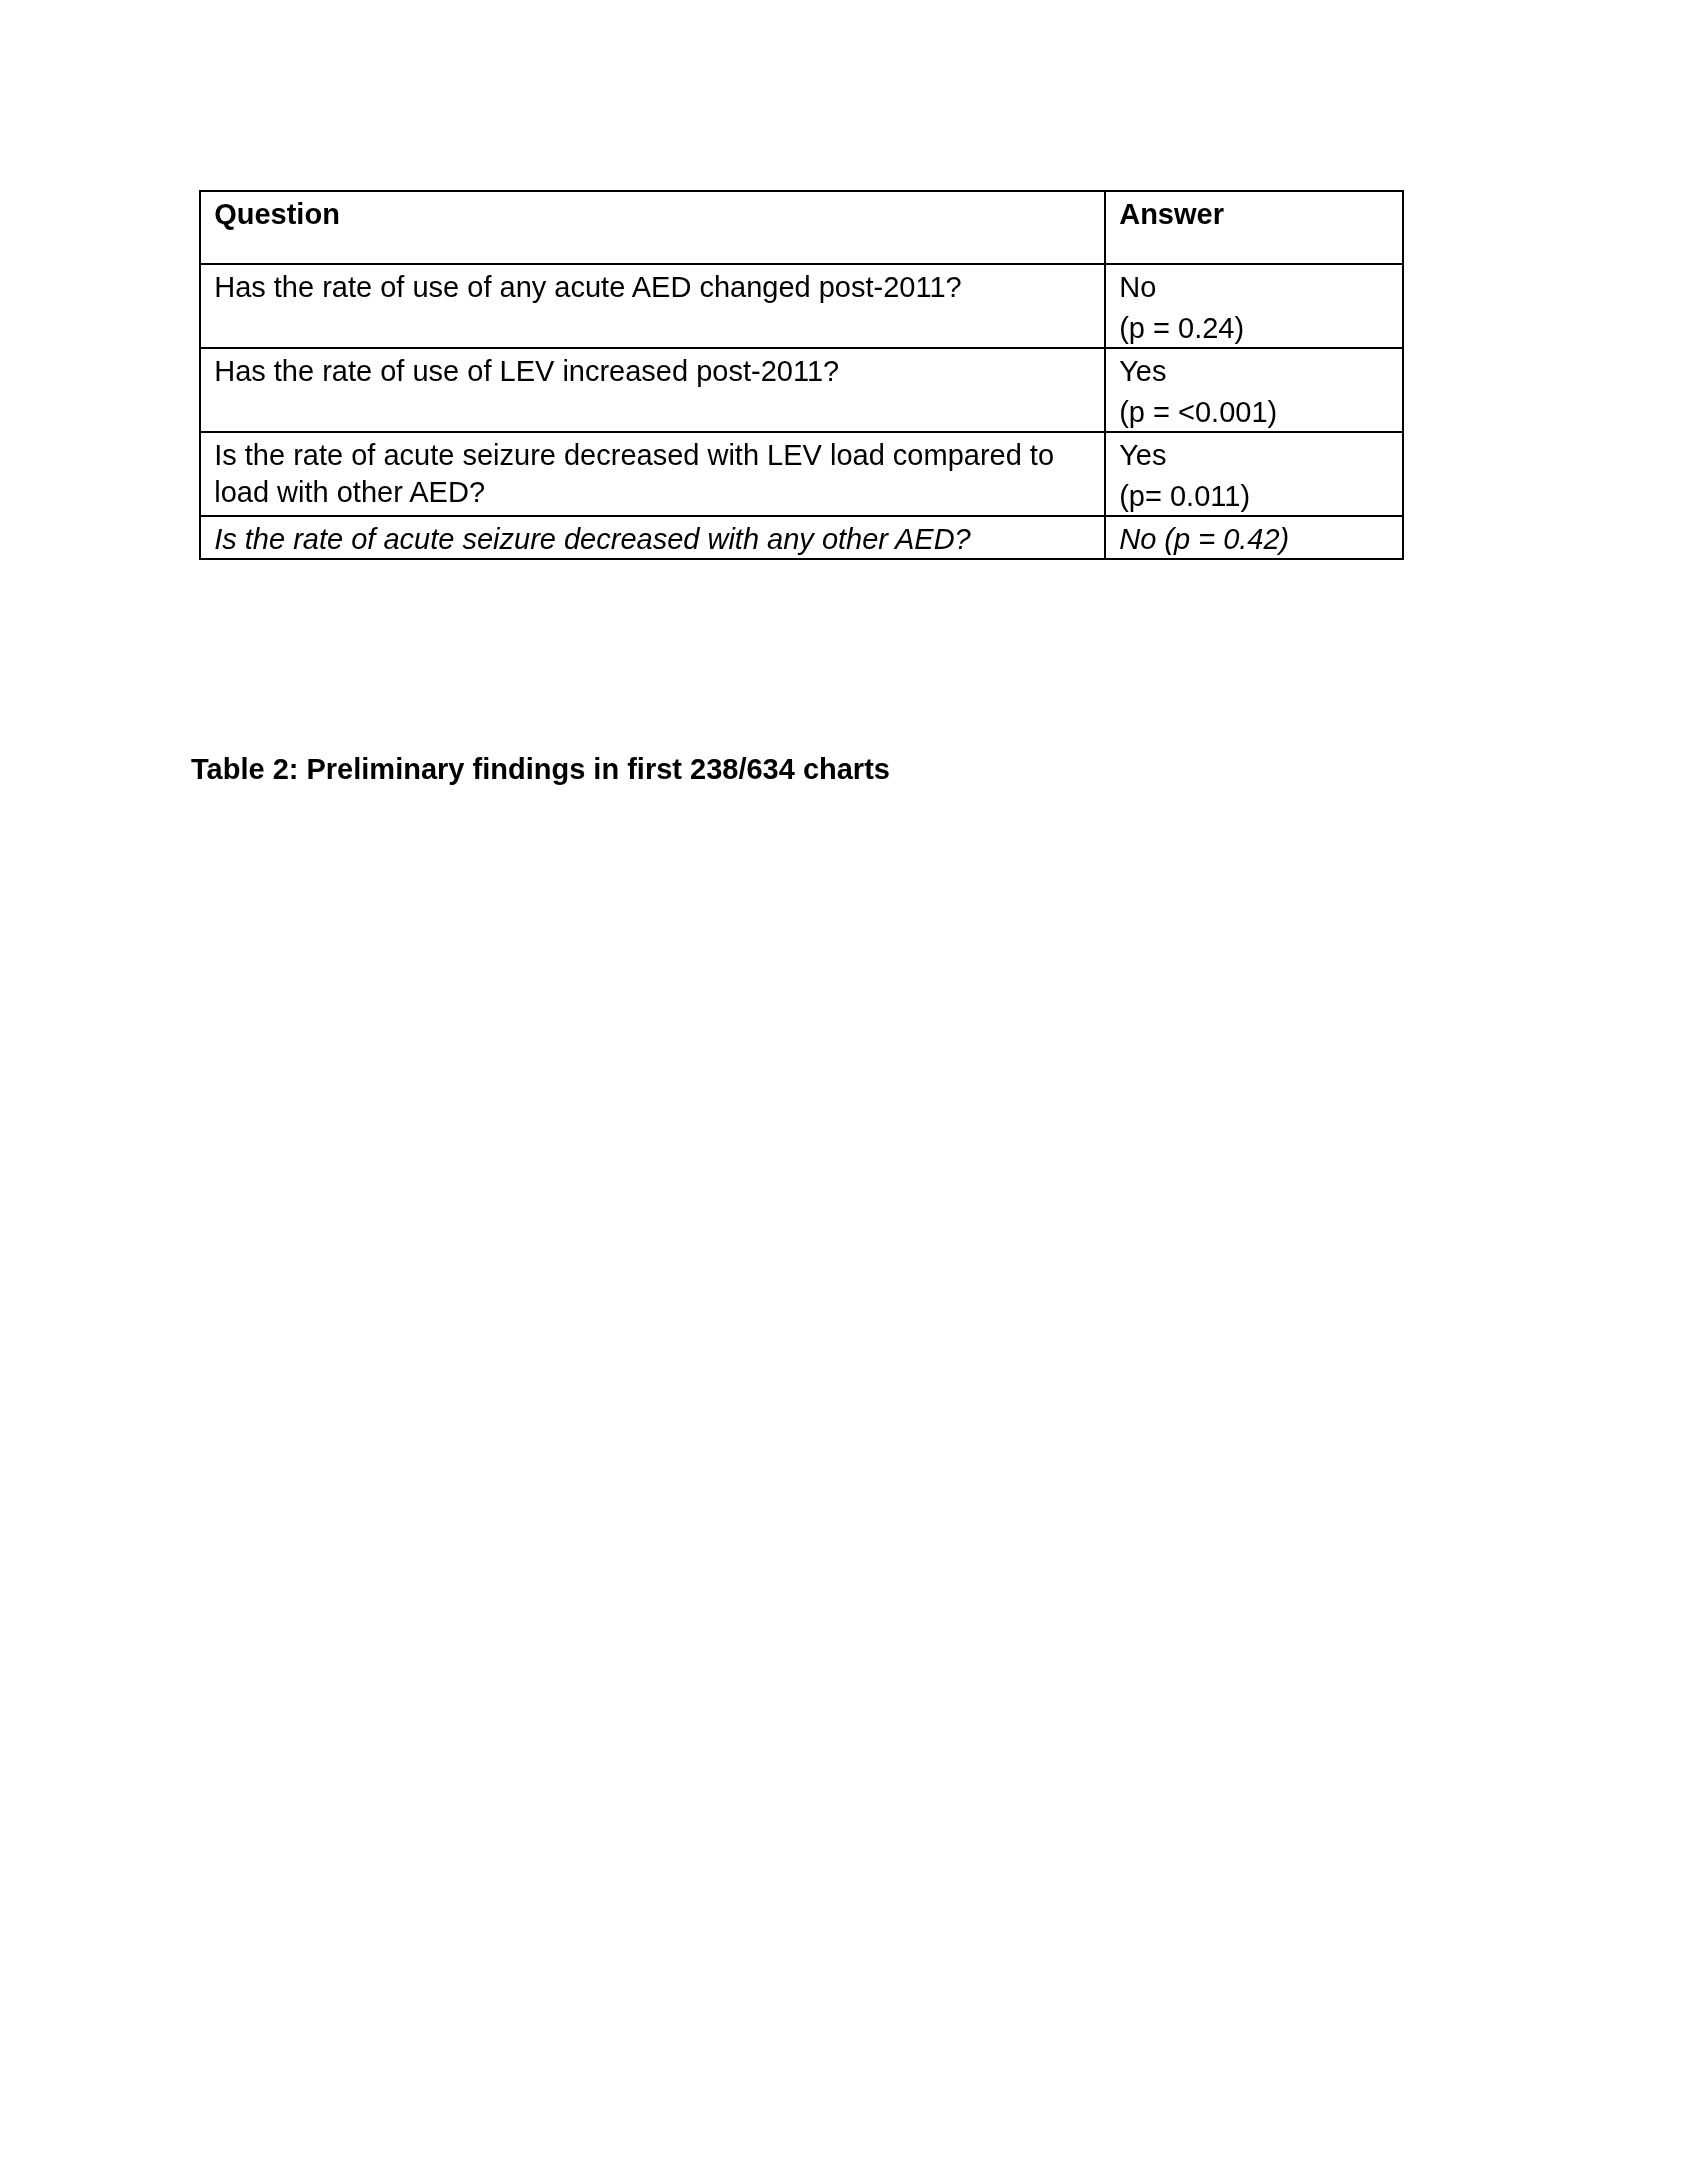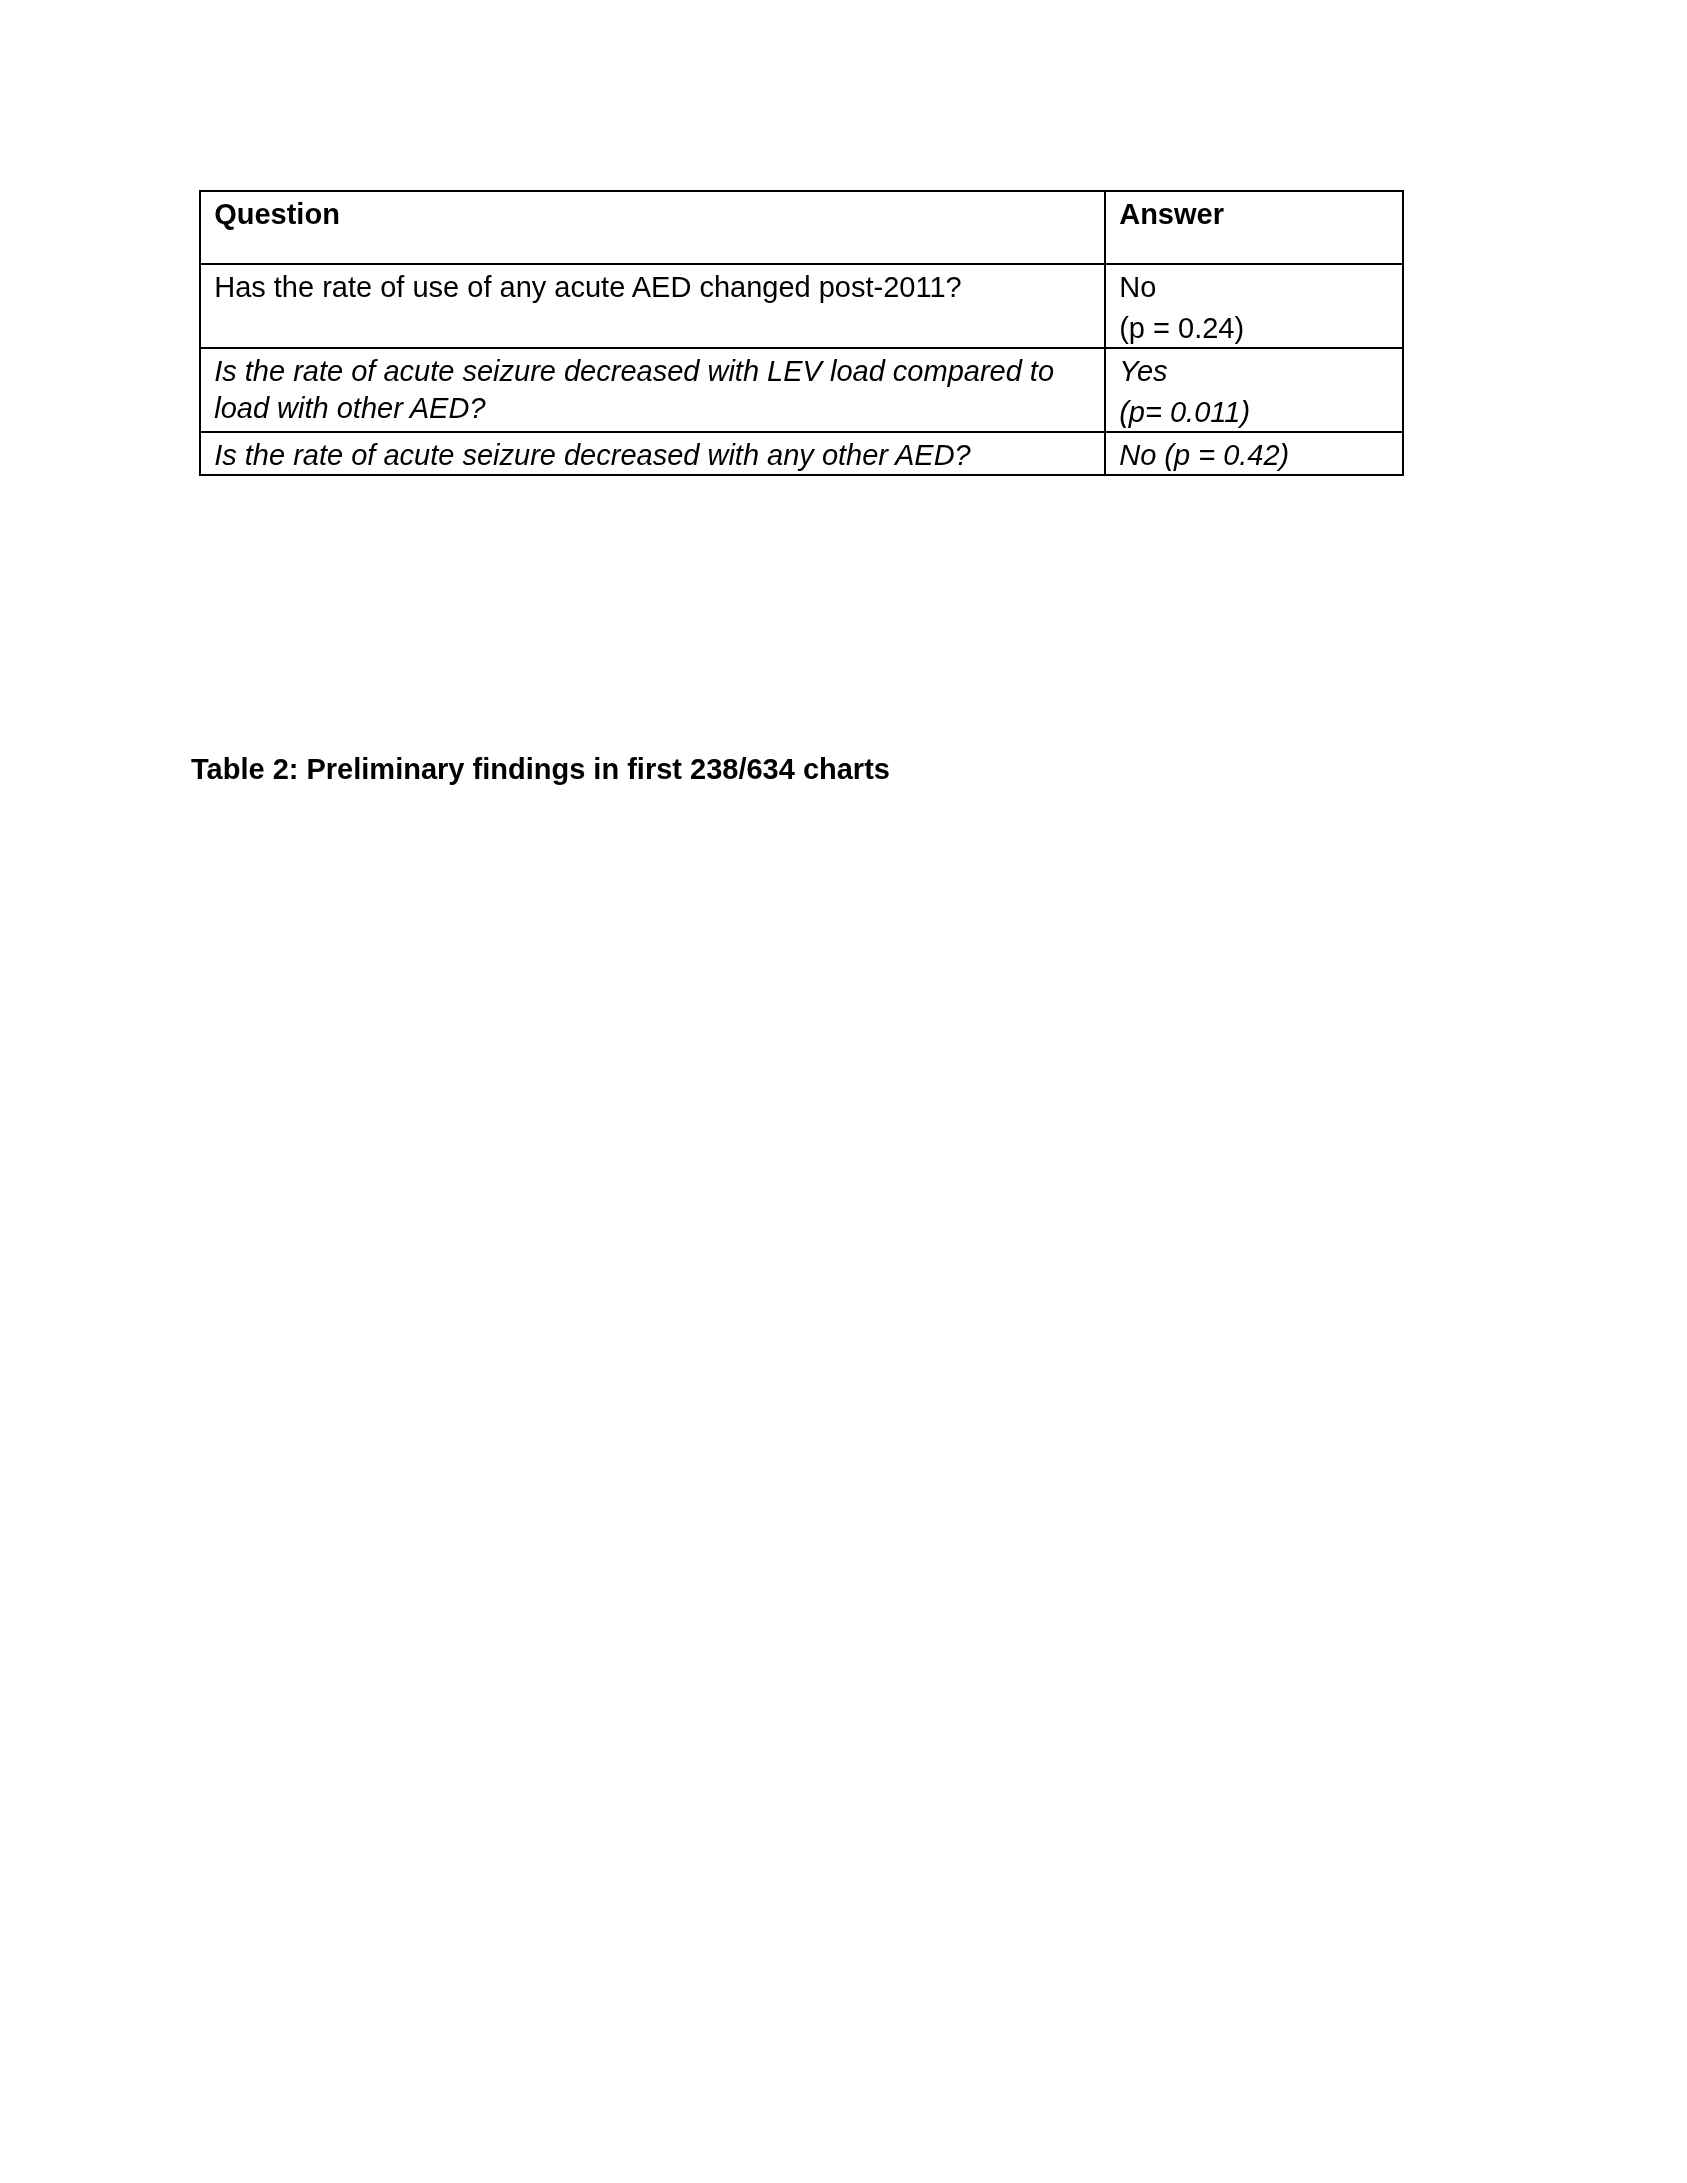--- a/index.html
+++ b/index.html
@@ -32,21 +32,21 @@
     font-size: 29px;
     line-height: 37px;
     overflow: hidden;
   }
   .doc-table th {
     font-weight: bold;
   }
   tr.r-header th { height: 67px; }
   tr.r-tall  td  { height: 77px; }
   tr.r-tall2 td  { height: 78px; }
-  tr.r-tall3 td  { height: 75px; font-style: italic; }
+  tr.r-tall3 td  { height: 75px; }
   tr.r-short td  { height: 36px; font-style: italic; }
   .qline, .aline {
     white-space: nowrap;
   }
   .aline2 {
     margin-top: 4px;
   }
   .table-caption {
     position: absolute;
     left: 191px;
@@ -74,20 +74,29 @@
     <tr class="r-tall">
       <td>
         <div class="qline">Has the rate of use of any acute AED changed post-2011?</div>
       </td>
       <td>
         <div class="aline">No</div>
         <div class="aline aline2">(p = 0.24)</div>
       </td>
     </tr>
 
+    <tr class="r-tall2">
+      <td>
+        <div class="qline">Has the rate of use of LEV increased post-2011?</div>
+      </td>
+      <td>
+        <div class="aline">Yes</div>
+        <div class="aline aline2">(p = &lt;0.001)</div>
+      </td>
+    </tr>
 
     <tr class="r-tall3">
       <td>
         <div class="qline">Is the rate of acute seizure decreased with LEV load compared to</div>
         <div class="qline">load with other AED?</div>
       </td>
       <td>
         <div class="aline">Yes</div>
         <div class="aline aline2">(p= 0.011)</div>
       </td>

